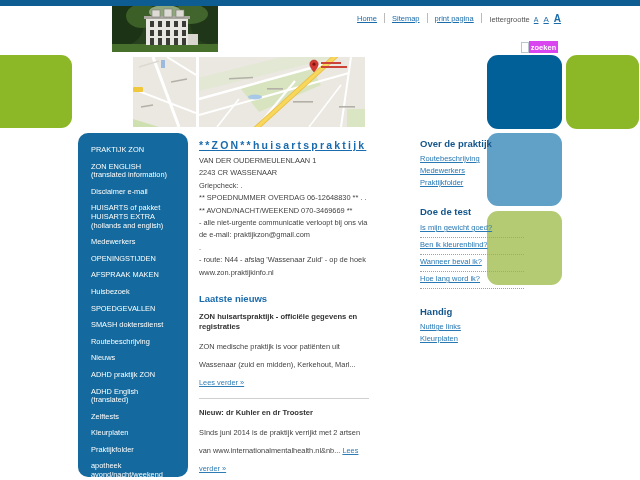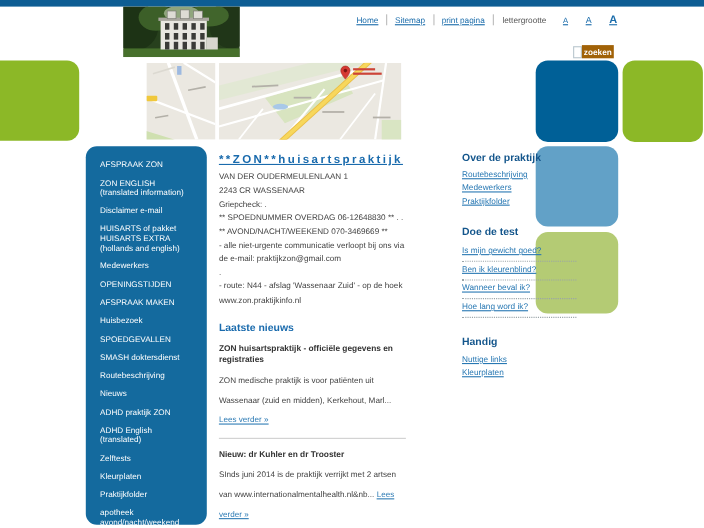--- a/index.html
+++ b/index.html
@@ -8,27 +8,27 @@
   #page { position:relative; width:640px; height:472px; background:#fff; }
   .abs { position:absolute; }
 
   
   #topbar { left:0; top:0; width:640px; height:6px; background:#0d5d93; }
 
   
   #topnav { right:78px; top:12px; height:12px; display:flex; align-items:center; font-size:7.5px; }
   #topnav a { color:#1a6cab; text-decoration:underline; padding:0 7px; }
   .nav-sep { width:1px; height:10px; background:#bbb; }
-  #fontsize-group { color:#555; padding-left:8px; display:flex; align-items:baseline; gap:14px; }
+  #fontsize-group { color:#555; padding-left:8px; display:flex; align-items:baseline; gap:3px; }
   #fontsize-group a { padding:0 1px; }
   .fs-a1 { font-size:7px; } .fs-a2 { font-size:8px; } .fs-a3 { font-size:10px; font-weight:bold; }
 
   
   #search-input { left:521px; top:42px; width:8px; height:11px; border:1px solid #b9c6ce; background:#fff; font-size:7px; padding:0 1px; }
-  #search-btn { left:529px; top:41px; width:29px; height:12px; background:#a16207; color:#fff; border:none; font-size:7.5px; font-weight:bold; font-family:inherit; line-height:11px; text-align:center; }
+  #search-btn { left:529px; top:41px; width:29px; height:12px; background:#d946ef; color:#fff; border:none; font-size:7.5px; font-weight:bold; font-family:inherit; line-height:11px; text-align:center; }
 
   
   .block { border-radius:11px; }
   #blk-left-green   { left:-14px; top:55px;  width:86px; height:73px; background:#8cb827; }
   #blk-right-blue   { left:487px; top:55px;  width:75px; height:74px; background:#006097; }
   #blk-right-green  { left:566px; top:55px;  width:73px; height:74px; background:#8cb827; }
   #blk-right-lblue  { left:487px; top:133px; width:75px; height:73px; background:#62a1c7; }
   #blk-right-lgreen { left:487px; top:211px; width:75px; height:74px; background:#b4cb74; }
 
   
@@ -166,21 +166,21 @@
         <circle cx="115" cy="7.2" r="1.6" fill="#7d1713"></circle>
       </g>
       <g fill="#cc4438">
         <rect x="122" y="5" width="20" height="2"></rect>
         <rect x="122" y="9" width="26" height="2"></rect>
       </g>
     </svg>
   </div>
 
   <div id="sidebar" class="abs">
-    <div class="side-item">AFSPRAAK ZON</div>
+    <div class="side-item">PRAKTIJK ZON</div>
     <div class="side-item">ZON ENGLISH (translated information)</div>
     <div class="side-item">Disclaimer e-mail</div>
     <div class="side-item">HUISARTS of pakket HUISARTS EXTRA (hollands and english)</div>
     <div class="side-item">Medewerkers</div>
     <div class="side-item">OPENINGSTIJDEN</div>
     <div class="side-item">AFSPRAAK MAKEN</div>
     <div class="side-item">Huisbezoek</div>
     <div class="side-item">SPOEDGEVALLEN</div>
     <div class="side-item">SMASH doktersdienst</div>
     <div class="side-item">Routebeschrijving</div>

